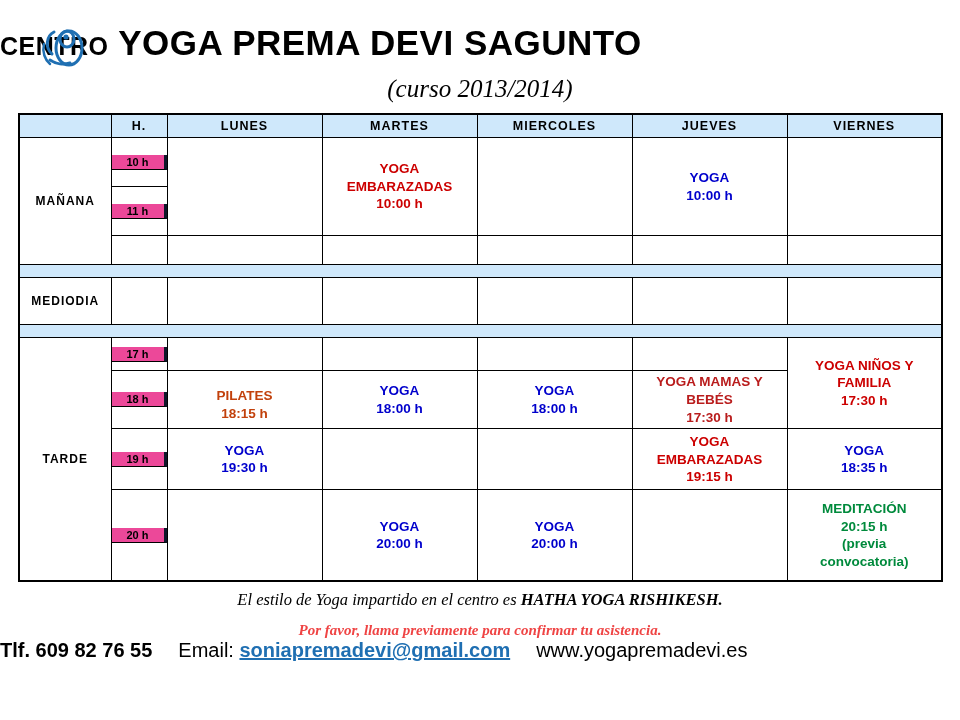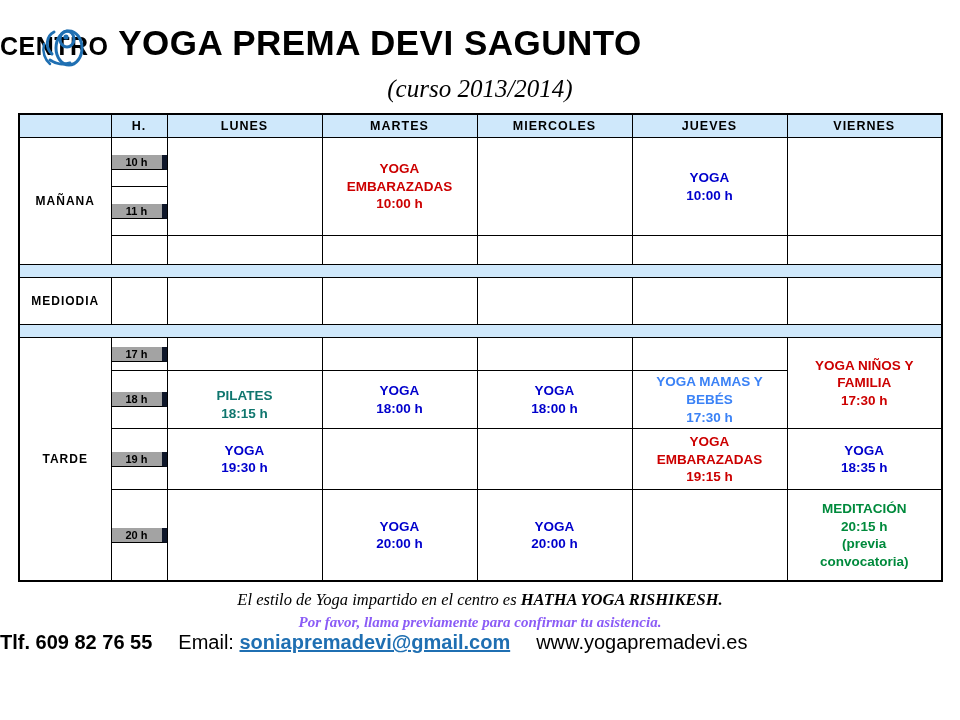--- a/index.html
+++ b/index.html
@@ -94,25 +94,25 @@
     font-size: 12px;
     font-weight: bold;
     letter-spacing: 1px;
   }
   .hour-tag {
     font-size: 11px;
     font-weight: bold;
     display: block;
     text-align: center;
     border-bottom: 1px solid #000;
-    border-right: 5px solid #0f172a;
+    border-right: 3px solid #0f172a;
     width: 100%;
     box-sizing: border-box;
     line-height: 14px;
-    background: #a3a3a3;
+    background: #ec4899;
   }
   td.hour-host {
     vertical-align: top;
     position: relative;
   }
   .ev {
     font-size: 13.5px;
     font-weight: bold;
     line-height: 1.32;
     padding: 2px 3px;
@@ -128,22 +128,22 @@
     font-family: "Liberation Serif", serif;
     font-style: italic;
     font-size: 16.5px;
   }
   .f1 b { font-style: italic; }
   .f2 {
     font-family: "Liberation Serif", serif;
     font-style: italic;
     font-weight: bold;
     font-size: 15px;
-    color: #8b5cf6;
-    margin-top: 4px;
+    color: #ef4444;
+    margin-top: 12px;
   }
   .f3 {
     font-size: 20px;
     display: flex;
     justify-content: flex-start;
     align-items: baseline;
     gap: 26px;
   }
   .f3 .tel { font-weight: bold; }
   .f3 .email-label { }
@@ -272,39 +272,39 @@
             <span class="l">FAMILIA</span>
             <span class="l">17:30 h</span>
           </div>
         </td>
       </tr>
       <tr>
         <td class="hour-host" style="height:56px;">
           <span class="hour-tag">18 h</span>
         </td>
         <td>
-          <div class="ev" style="color:#0f766e;margin-top:11px;">
+          <div class="ev" style="color:#c2410c;margin-top:11px;">
             <span class="l">PILATES</span>
             <span class="l">18:15 h</span>
           </div>
         </td>
         <td>
           <div class="ev" style="color:#0000cc;">
             <span class="l">YOGA</span>
             <span class="l">18:00 h</span>
           </div>
         </td>
         <td>
           <div class="ev" style="color:#0000cc;">
             <span class="l">YOGA</span>
             <span class="l">18:00 h</span>
           </div>
         </td>
         <td>
-          <div class="ev" style="color:#3b82f6;">
+          <div class="ev" style="color:#b91c1c;">
             <span class="l">YOGA MAMAS Y</span>
             <span class="l">BEBÉS</span>
             <span class="l">17:30 h</span>
           </div>
         </td>
       </tr>
       <tr>
         <td class="hour-host" style="height:60px;">
           <span class="hour-tag">19 h</span>
         </td>

